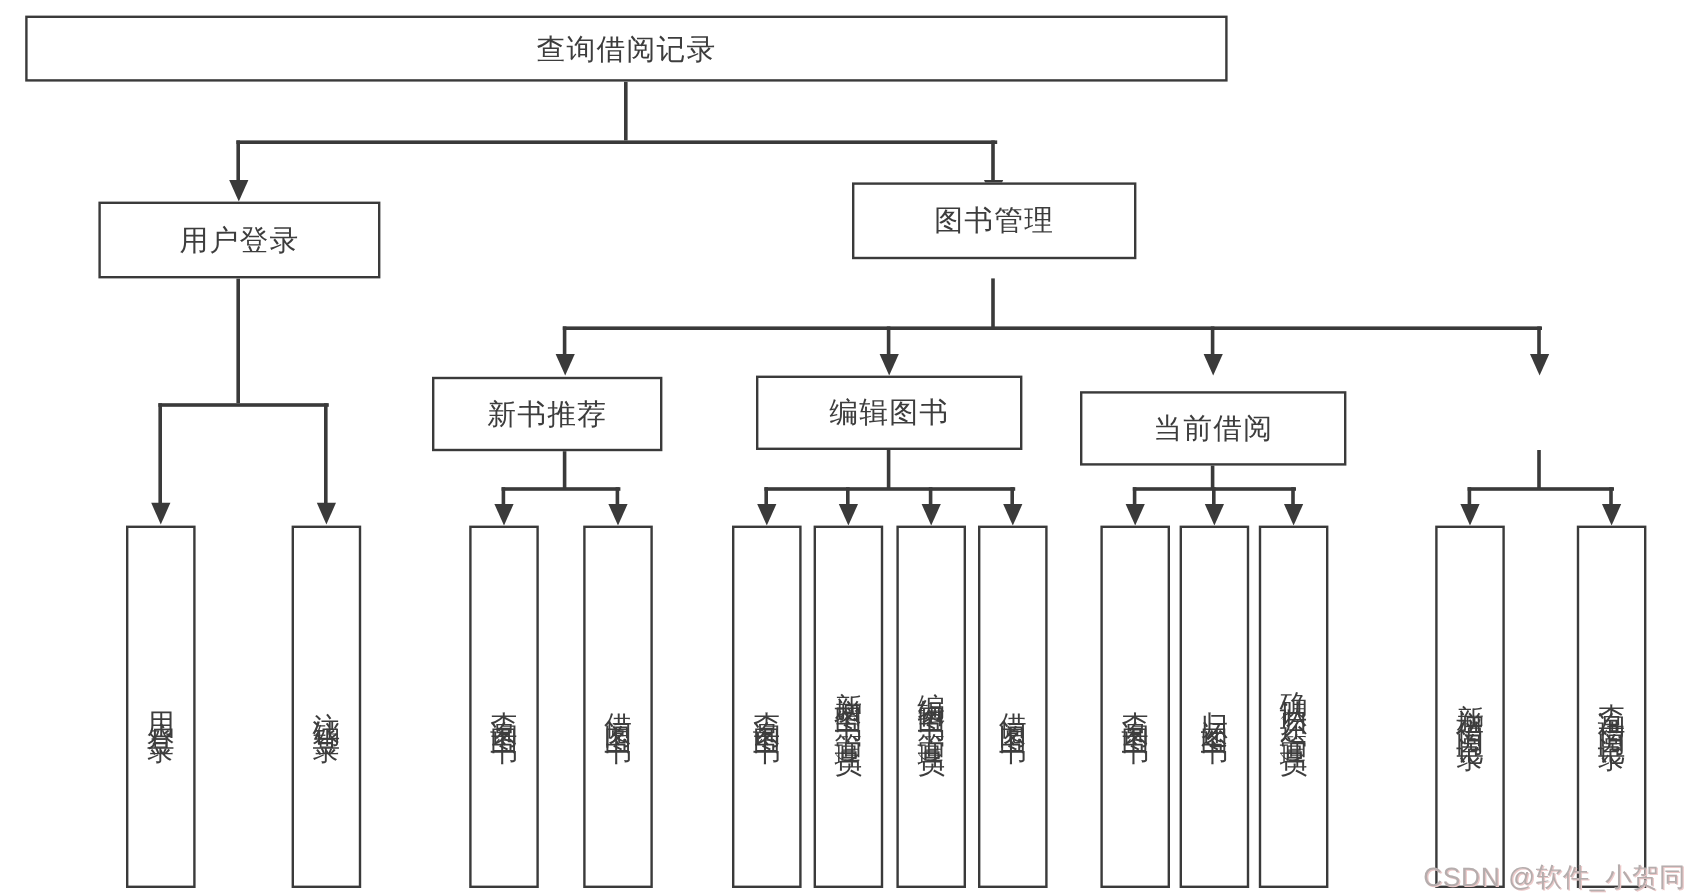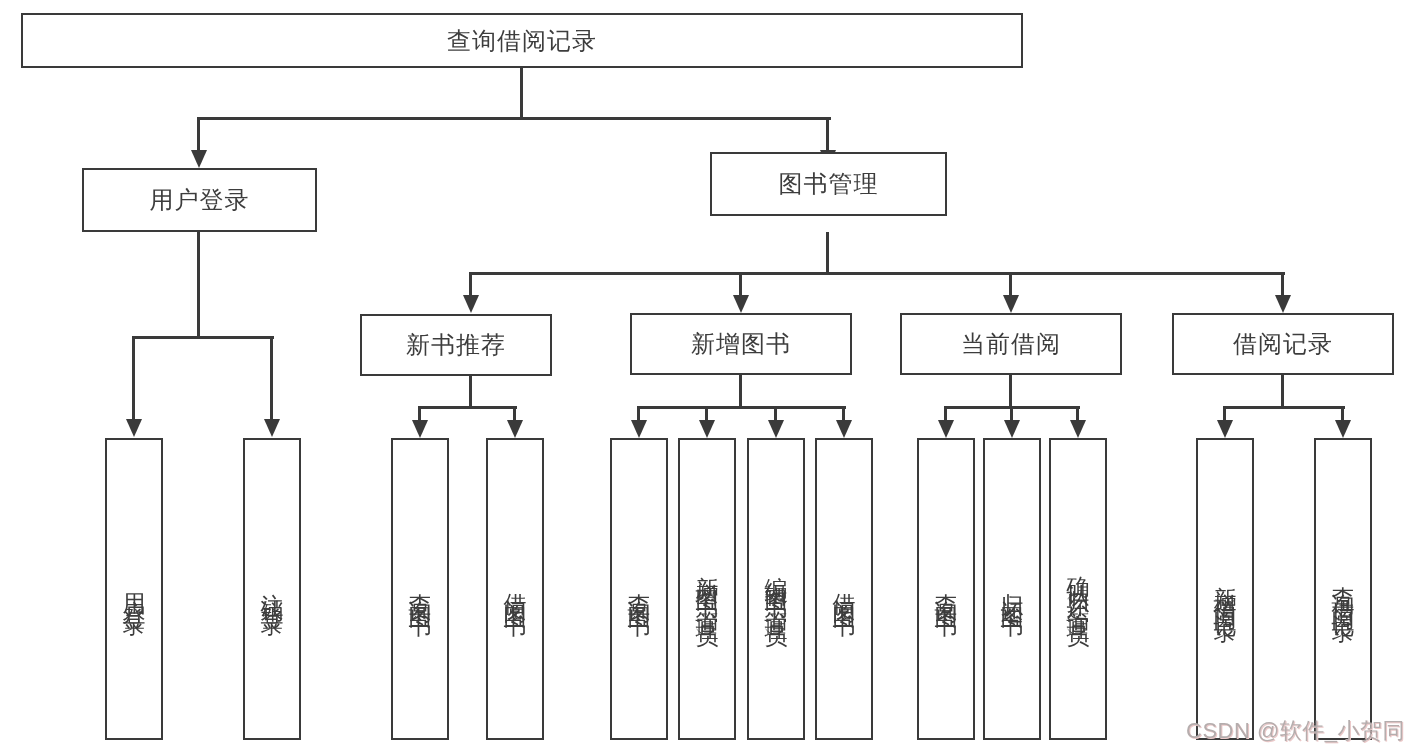--- a/index.html
+++ b/index.html
@@ -100,23 +100,22 @@
   <i class="ah" style="left:1070px;top:420px"></i>
   <i class="ah" style="left:1217px;top:420px"></i>
   <i class="ah" style="left:1335px;top:420px"></i>
 
   <div class="box" style="left:21px;top:13px;width:1002px;height:55px">查询借阅记录</div>
 
   <div class="box" style="left:82px;top:168px;width:235px;height:64px">用户登录</div>
   <div class="box" style="left:710px;top:152px;width:237px;height:64px">图书管理</div>
 
   <div class="box" style="left:360px;top:314px;width:192px;height:62px">新书推荐</div>
-  <div class="box" style="left:630px;top:313px;width:222px;height:62px">新增图书</div>
-  <div class="box" style="left:900px;top:313px;width:222px;height:62px">当前借阅</div>
-  <div class="box" style="left:1172px;top:313px;width:222px;height:62px">借阅记录</div>
+  <div class="box" style="left:630px;top:313px;width:222px;height:62px">编辑图书</div>
+  <div class="box" style="left:900px;top:326px;width:222px;height:62px">当前借阅</div>
 
   <div class="box vbox" style="left:105px;top:438px;width:58px;height:302px">用户登录</div>
   <div class="box vbox" style="left:243px;top:438px;width:58px;height:302px">注销登录</div>
 
   <div class="box vbox" style="left:391px;top:438px;width:58px;height:302px">查询图书</div>
   <div class="box vbox" style="left:486px;top:438px;width:58px;height:302px">借阅图书</div>
 
   <div class="box vbox" style="left:610px;top:438px;width:58px;height:302px">查询图书</div>
   <div class="box vbox" style="left:678px;top:438px;width:58px;height:302px">新增图书（管理员）</div>
   <div class="box vbox" style="left:747px;top:438px;width:58px;height:302px">编辑图书（管理员）</div>

